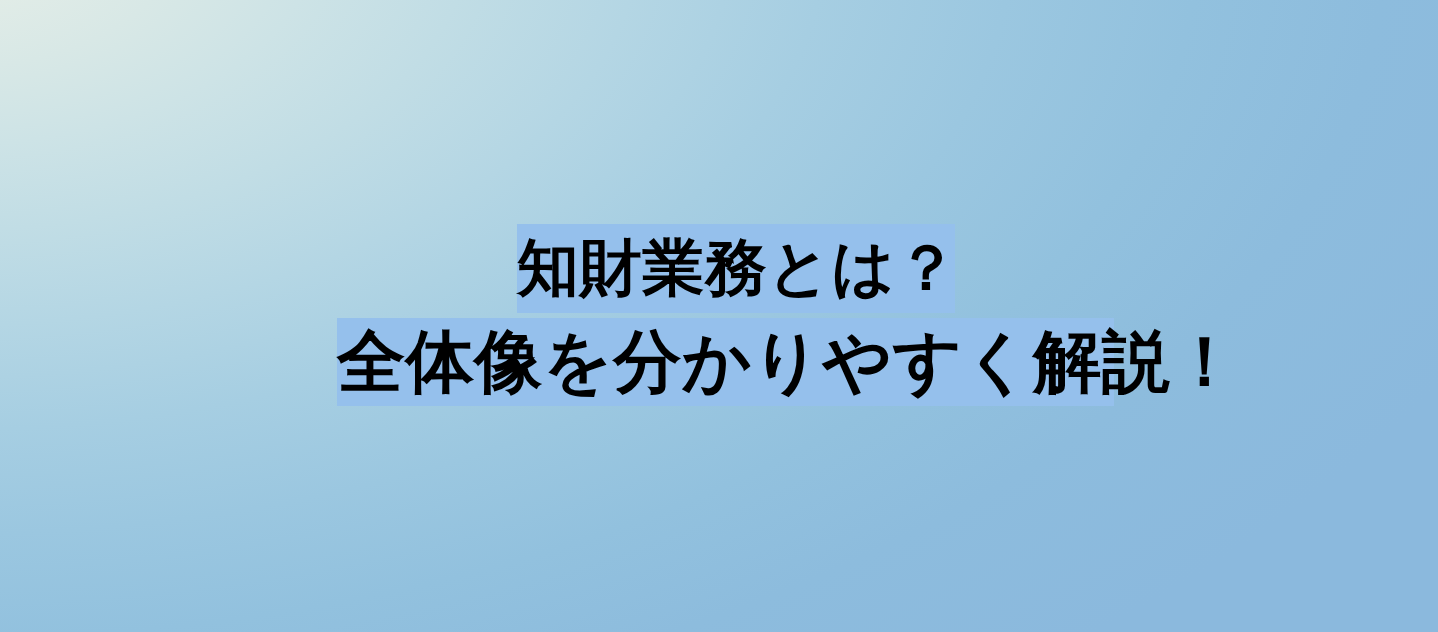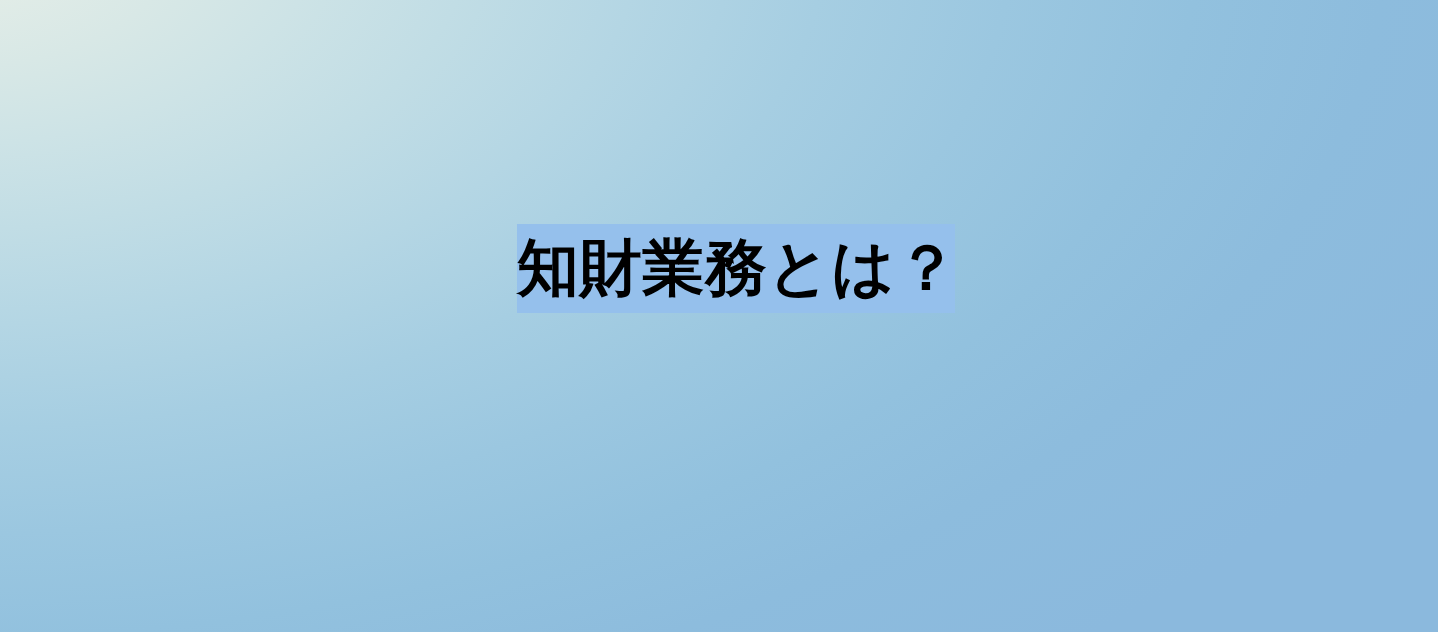--- a/index.html
+++ b/index.html
@@ -92,16 +92,17 @@
 <body>
 
 <div id="slide-canvas">
 
   <div id="background-glow"></div>
 
   <div id="title-block">
 
     <span class="title-line" id="title-line-1">知財業務とは？</span>
 
+    <span class="title-line" id="title-line-2">全体像を分かりやすく解説！</span>
 
   </div>
 
 </div>
 
 </body></html>

